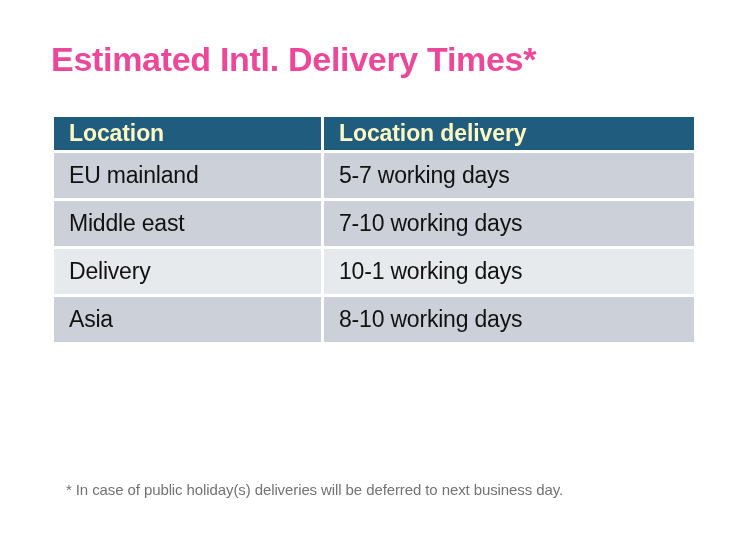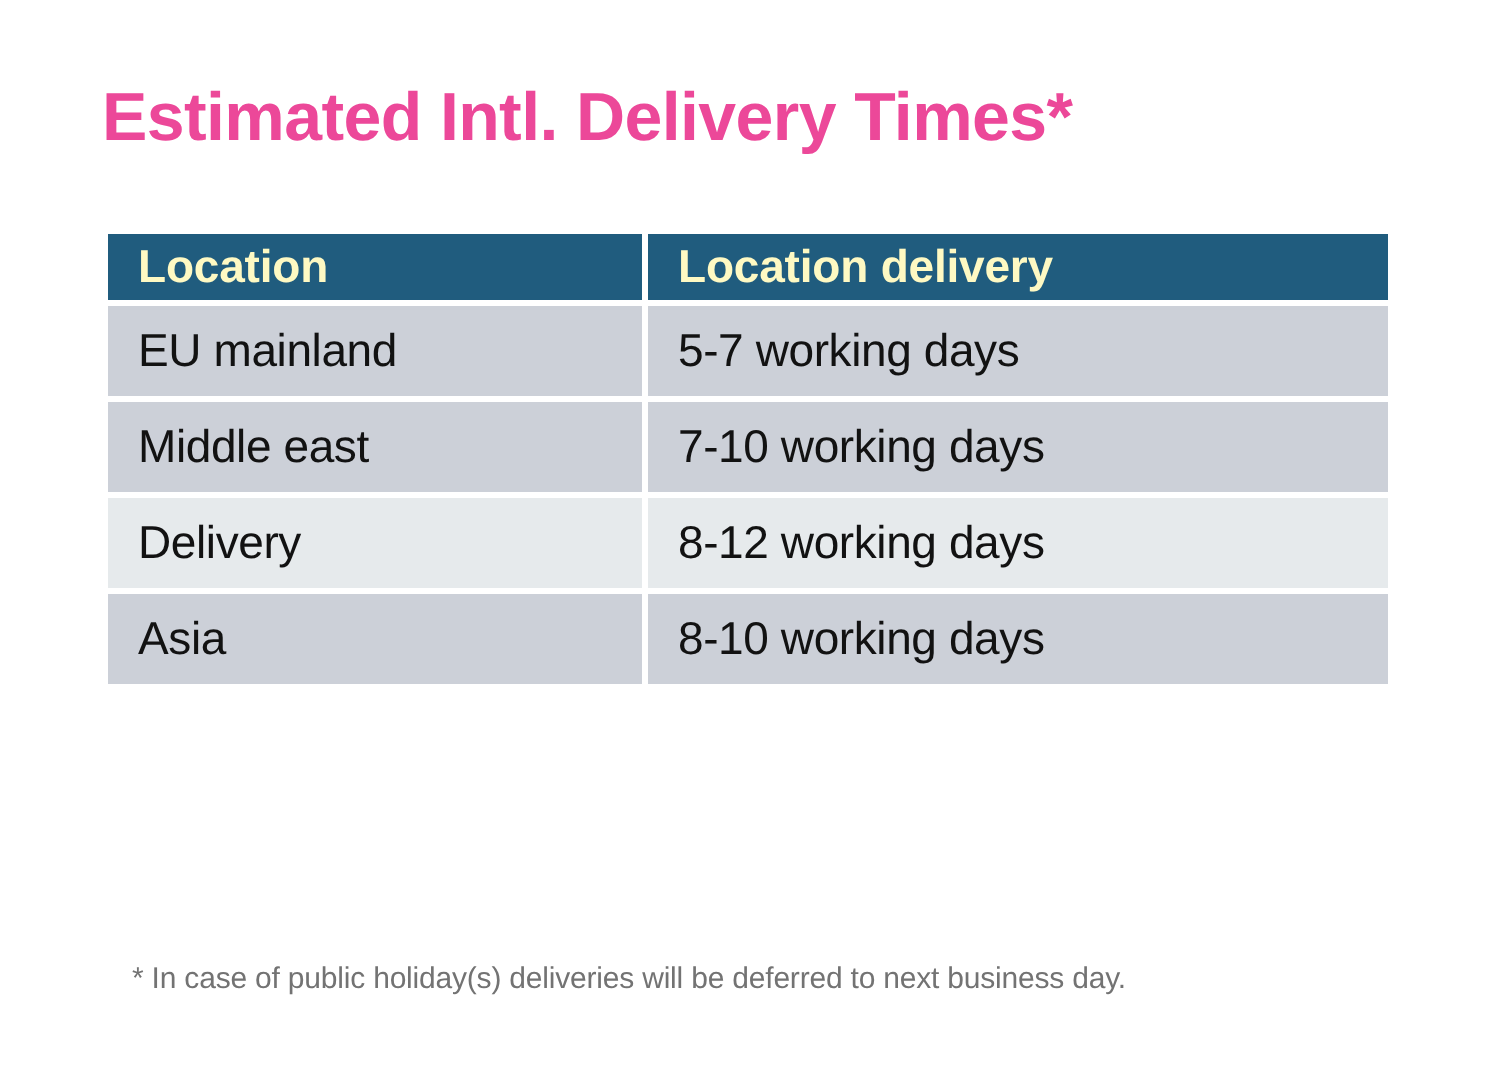--- a/index.html
+++ b/index.html
@@ -107,21 +107,21 @@
       <tr class="row-odd">
         <td>EU mainland</td>
         <td>5-7 working days</td>
       </tr>
       <tr class="row-odd">
         <td>Middle east</td>
         <td>7-10 working days</td>
       </tr>
       <tr class="row-even">
         <td>Delivery</td>
-        <td>8-12 working days</td>
+        <td>10-1 working days</td>
       </tr>
       <tr class="row-odd">
         <td>Asia</td>
         <td>8-10 working days</td>
       </tr>
     </tbody>
   </table>
 
   <div class="footnote">* In case of public holiday(s) deliveries will be deferred to next business day.</div>
 

